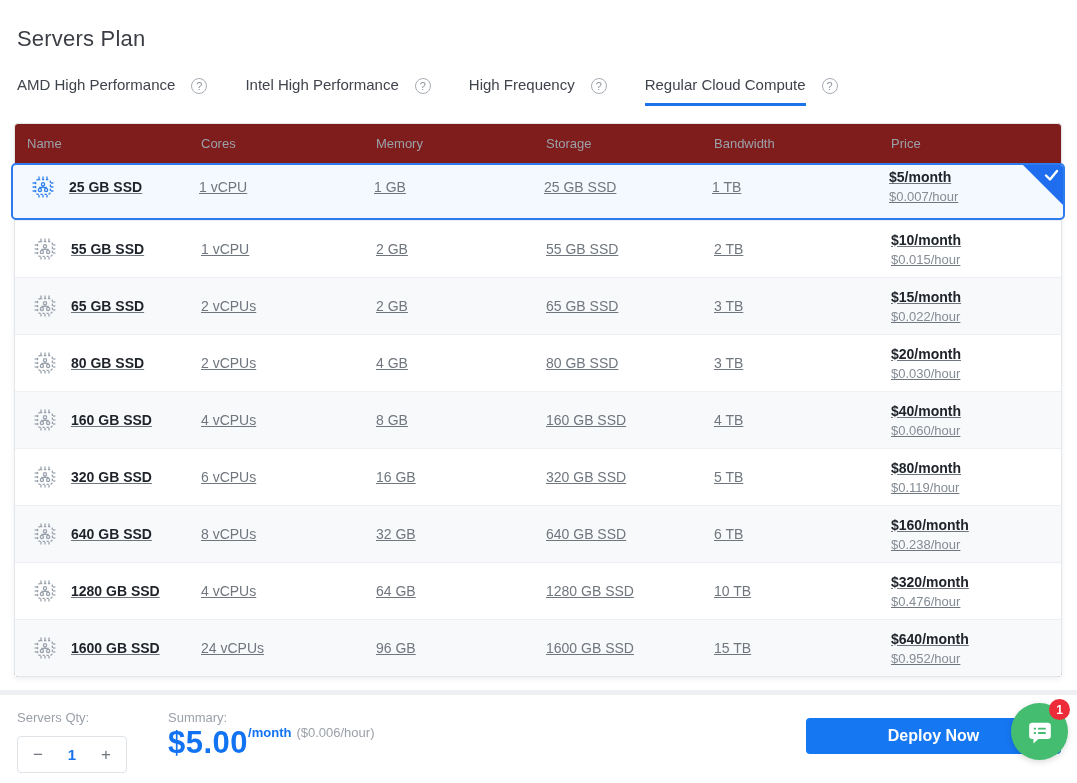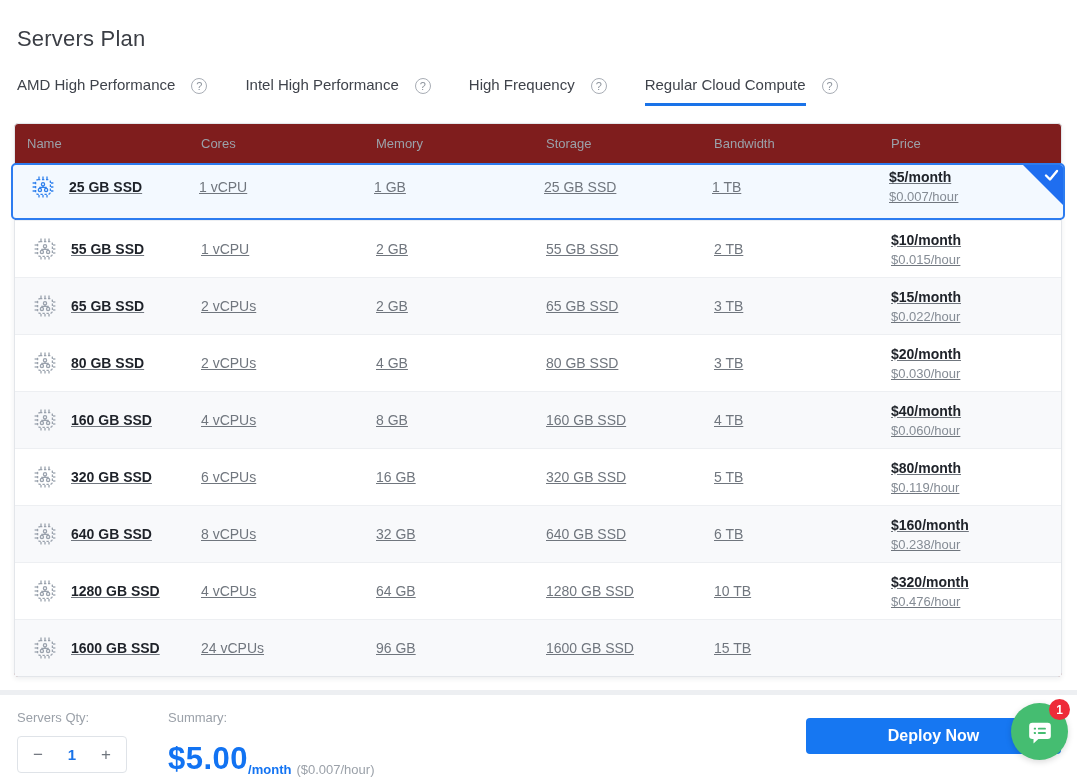--- a/index.html
+++ b/index.html
@@ -107,21 +107,21 @@
     width: 110px; height: 37px;
     border: 1px solid #dfe3e8;
     border-radius: 4px;
     display: flex; align-items: center; justify-content: space-between;
     padding: 0 15px;
     background: #fff;
   }
   .step-btn { color: #6f757d; font-size: 17px; cursor: pointer; line-height: 1; background: none; border: none; font-family: inherit; }
   .qty-value { color: var(--accent); font-size: 15px; font-weight: bold; }
   .summary-block { position: absolute; left: 168px; top: 15px; }
-  .summary-price-row { margin-top: 16px; display: flex; align-items: flex-end; }
+  .summary-price-row { margin-top: 0; display: flex; align-items: flex-start; }
   .summary-price { font-size: 31px; font-weight: bold; color: var(--price-blue); letter-spacing: 0.5px; }
   .summary-period { font-size: 13px; font-weight: bold; color: var(--price-blue); }
   .summary-hour { font-size: 13px; color: #9ba1a9; margin-left: 5px; }
   .deploy-btn {
     position: absolute; right: 16px; top: 23px;
     width: 255px; height: 36px;
     background: var(--button-blue);
     border: none; border-radius: 4px;
     color: #fff; font-weight: bold; font-size: 16px;
     font-family: inherit;
@@ -464,41 +464,45 @@
               <circle cx="8.9" cy="14.9" r="1.6"></circle>
               <circle cx="15.1" cy="14.9" r="1.6"></circle>
               <path d="M12 10.8 V12.3 M8.9 13.3 V12.3 H15.1 V13.3"></path>
             </svg></span>
           <span class="plan-name">1600 GB SSD</span>
         </div>
         <div>24 vCPUs</div>
         <div>96 GB</div>
         <div>1600 GB SSD</div>
         <div>15 TB</div>
+        <div class="price-cell">
+          <div class="price-month">$640/month</div>
+          <div class="price-hour">$0.952/hour</div>
+        </div>
       </div>
     </div>
 </div>
 
 <div class="footer-band"></div>
 
 <div class="footer">
   <div>
     <div class="qty-label">Servers Qty:</div>
     <div class="qty-stepper">
       <button class="step-btn">−</button>
       <span class="qty-value">1</span>
       <button class="step-btn">+</button>
     </div>
   </div>
   <div class="summary-block">
     <div class="summary-label">Summary:</div>
     <div class="summary-price-row">
       <span class="summary-price">$5.00</span>
       <span class="summary-period">/month</span>
-      <span class="summary-hour">($0.007/hour)</span>
+      <span class="summary-hour">($0.006/hour)</span>
     </div>
   </div>
   <button class="deploy-btn">Deploy Now</button>
 </div>
 
 <div class="chat-widget">
   <span class="chat-bubble-icon">
     <svg viewBox="0 0 24 24" width="26" height="26">
       <rect x="2" y="3.5" width="20" height="15" rx="3" fill="#ffffff"></rect>
       <path d="M6 17 L6 22.5 L12 17 Z" fill="#ffffff"></path>

